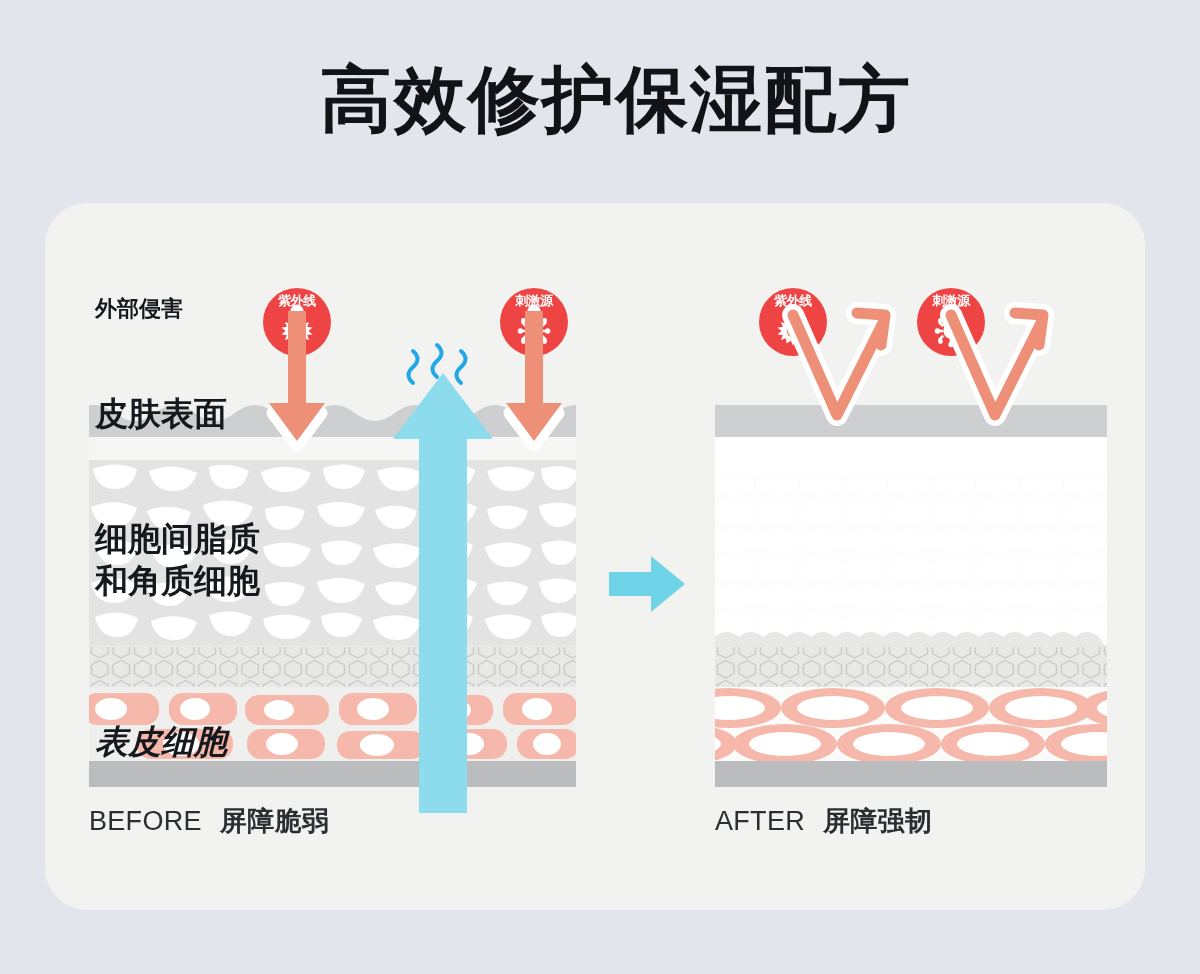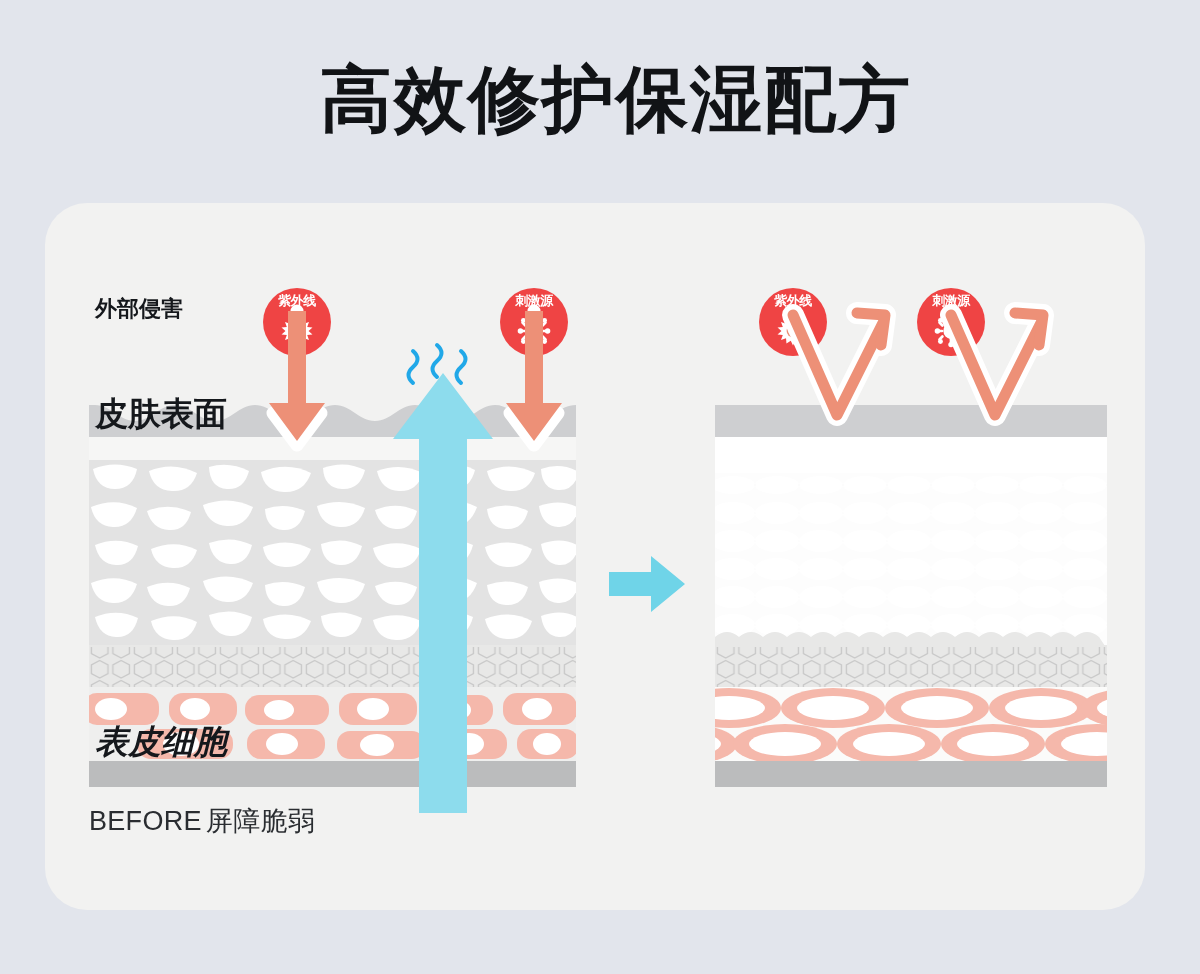--- a/index.html
+++ b/index.html
@@ -59,21 +59,21 @@
 
   .panel-caption {
     position: absolute;
     top: 600px;
     font-size: 27px;
     font-weight: 400;
     color: #2a2d31;
     white-space: nowrap;
     letter-spacing: 0.3px;
   }
-  .panel-caption .cap-cn { font-weight: 400; margin-left: 4px; }
+  .panel-caption .cap-cn { font-weight: 700; margin-left: 18px; }
   .cap-before { left: 44px; }
   .cap-after  { left: 670px; }
 
   
   .stack {
     position: absolute;
     overflow: hidden;
   }
 
   
@@ -136,20 +136,24 @@
 <body>
 
 <div class="page-title">高效修护保湿配方</div>
 
 <div class="card">
 
   <div class="row-label lbl-external">外部侵害</div>
 
   <div class="row-label lbl-surface">皮肤表面</div>
 
+  <div class="row-label lbl-lipid">
+    <div>细胞间脂质</div>
+    <div>和角质细胞</div>
+  </div>
 
   <div class="row-label lbl-basal">表皮细胞</div>
 
   <svg class="stack" style="left:44px; top:196px; width:487px; height:390px;" viewBox="0 0 487 390" xmlns="http://www.w3.org/2000/svg">
     <defs>
 
       <clipPath id="bClipAll">
           <rect x="0" y="0" width="487" height="390"></rect>
         </clipPath>
       <pattern id="hexPatB" width="21.5" height="20" patternUnits="userSpaceOnUse">
@@ -511,14 +515,17 @@
   </div>
 
   <svg class="mid-arrow" viewBox="0 0 84 72" xmlns="http://www.w3.org/2000/svg">
     <path d="M4 24 L46 24 L46 8 L80 36 L46 64 L46 48 L4 48 Z" fill="#6fd4e8"></path>
   </svg>
 
   <div class="panel-caption cap-before">
     <span>BEFORE</span><span class="cap-cn">屏障脆弱</span>
   </div>
 
+  <div class="panel-caption cap-after">
+    <span>AFTER</span><span class="cap-cn">屏障强韧</span>
+  </div>
 
 </div>
 
 </body></html>

